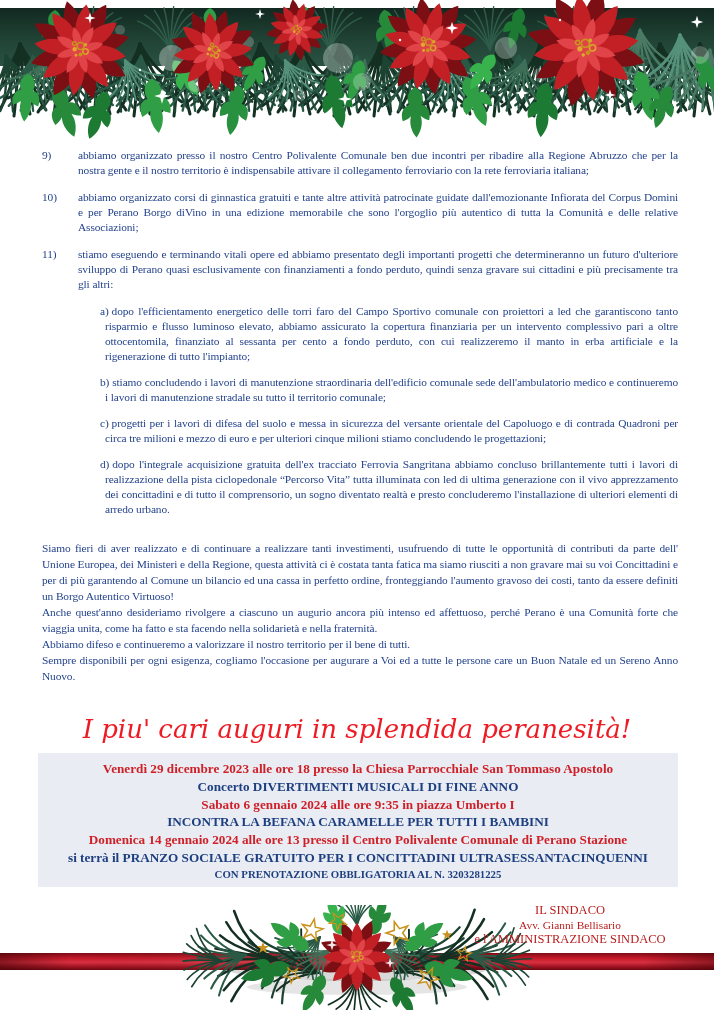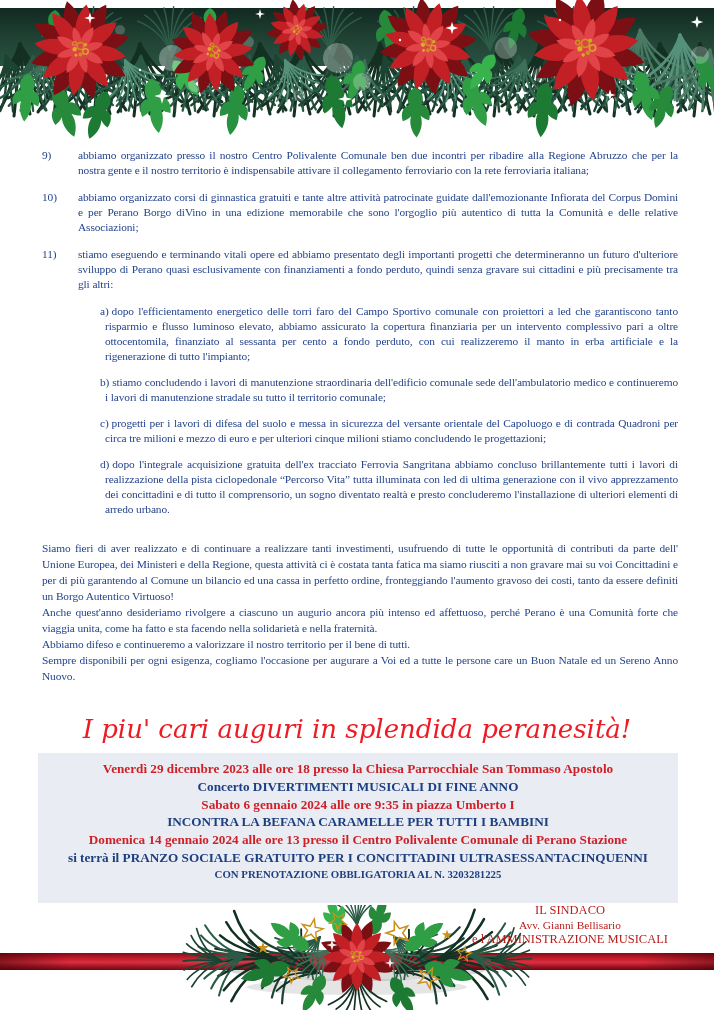--- a/index.html
+++ b/index.html
@@ -11,21 +11,21 @@
         letter-spacing:-0.12px;text-align:justify;}
   .list-item{display:grid;grid-template-columns:36px 1fr;margin-bottom:12px;}
   .list-item .num{text-align:left;}
   .sub-item{padding-left:63px;text-indent:-5px;margin-bottom:11px;}
   .sub-item .letter{margin-right:3px;}
   .sub-item.last{margin-bottom:0;}
   .paragraphs{margin-top:23px;line-height:16px;}
   .greeting{position:absolute;top:714px;left:0;width:714px;text-align:center;
         font-family:"DejaVu Serif",serif;font-style:italic;font-size:26px;color:#ed1b24;}
   .box{position:absolute;top:753px;left:38px;width:640px;background:#e9ecf3;text-align:center;
-        font-weight:bold;font-size:13.2px;line-height:17.8px;padding:7px 0 21px;}
+        font-weight:bold;font-size:13.2px;line-height:17.8px;padding:7px 0 5px;}
   .box .c-red{color:#cf1f27;}
   .box .c-blue{color:#1d3f80;}
   .box .c-small{color:#1d3f80;font-size:10.8px;line-height:15px;}
   .signature{position:absolute;top:903px;left:450px;width:240px;text-align:center;color:#b91c1c;z-index:3;}
   .signature .role{font-size:12.5px;line-height:15px;}
   .signature .name{font-size:11.4px;line-height:14px;}
   .signature .org{font-size:12.5px;line-height:15px;}
 </style>
 </head>
 <body>
@@ -289,21 +289,21 @@
     <div class="c-red">Sabato 6 gennaio 2024 alle ore 9:35 in piazza Umberto I</div>
     <div class="c-blue">INCONTRA LA BEFANA CARAMELLE PER TUTTI I BAMBINI</div>
     <div class="c-red">Domenica 14 gennaio 2024 alle ore 13 presso il Centro Polivalente Comunale di Perano Stazione</div>
     <div class="c-blue">si terrà il PRANZO SOCIALE GRATUITO PER I CONCITTADINI ULTRASESSANTACINQUENNI</div>
     <div class="c-small">CON PRENOTAZIONE OBBLIGATORIA AL N. 3203281225</div>
   </div>
 
   <div class="signature">
     <div class="role">IL SINDACO</div>
     <div class="name">Avv. Gianni Bellisario</div>
-    <div class="org">e l'AMMINISTRAZIONE MUSICALI</div>
+    <div class="org">e l'AMMINISTRAZIONE SINDACO</div>
   </div>
 
   <svg class="bottom-decor" width="714" height="105" viewBox="0 0 714 105" aria-hidden="true">
     <rect x="0" y="48" width="714" height="17" fill="url(#gRib)"></rect>
     <rect x="0" y="48" width="714" height="17" fill="url(#gRibEdge)"></rect>
     <ellipse cx="357" cy="64" rx="130" ry="12" fill="#000000" opacity="0.15"></ellipse>
     <ellipse cx="357" cy="82" rx="110" ry="8" fill="#000000" opacity="0.10"></ellipse>
 
     <g stroke-width="1.5">
       <use href="#fan" transform="translate(302,48) rotate(70) scale(1.5)" stroke="#1d4433"></use>

